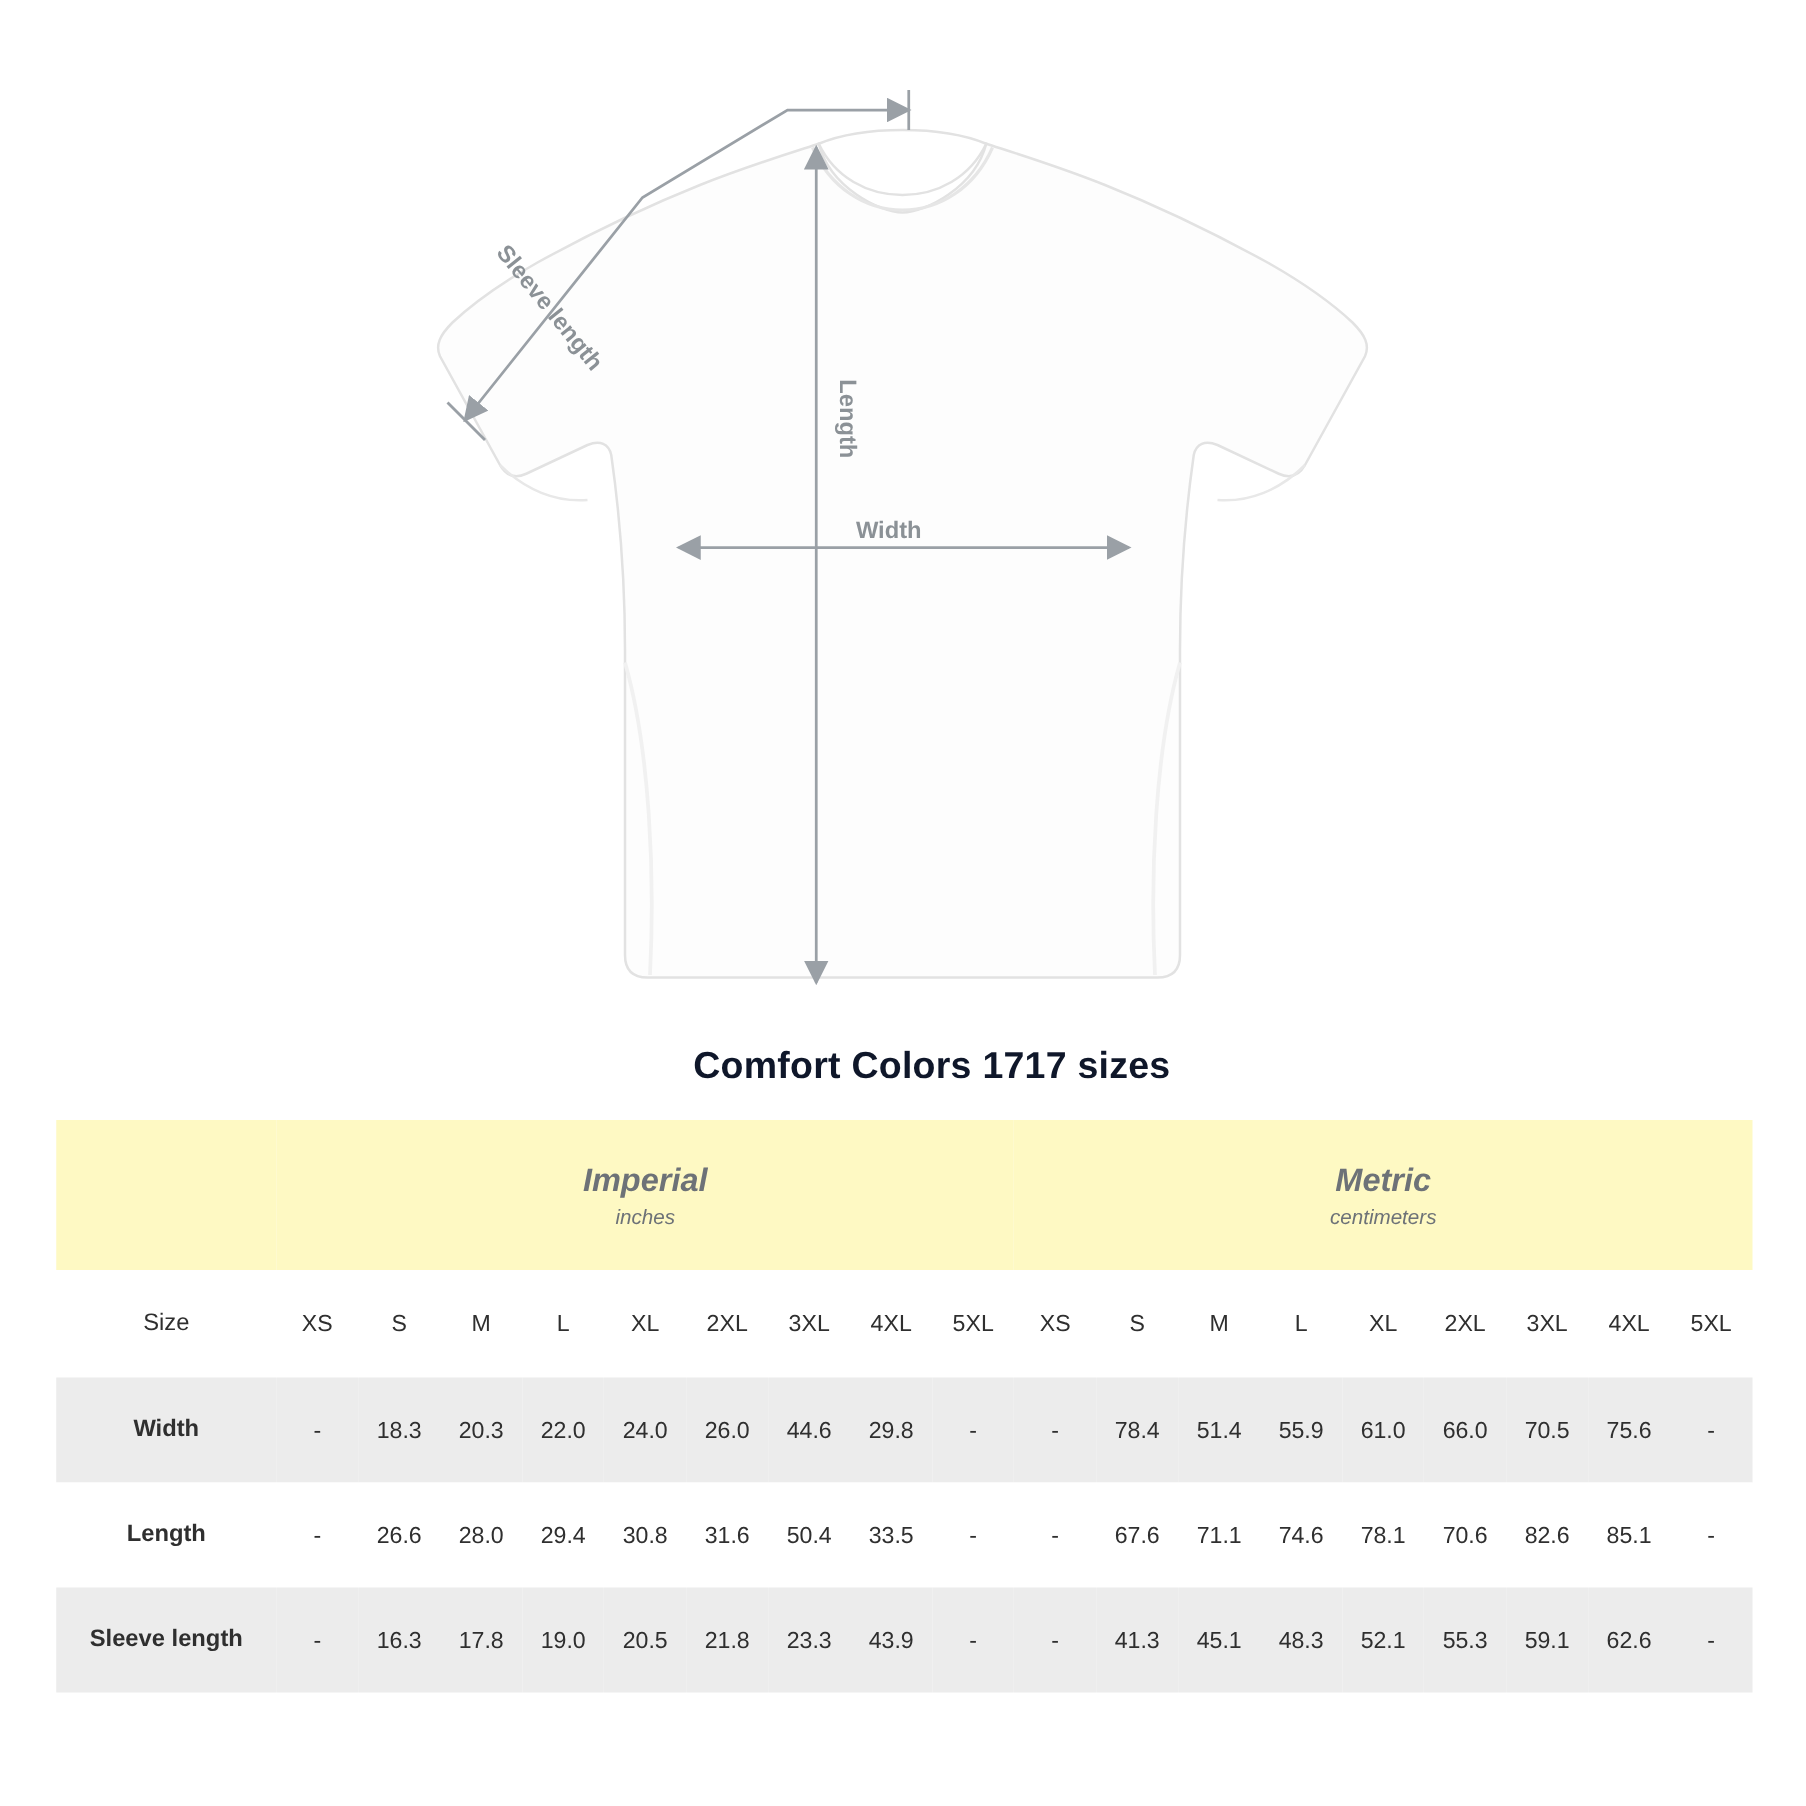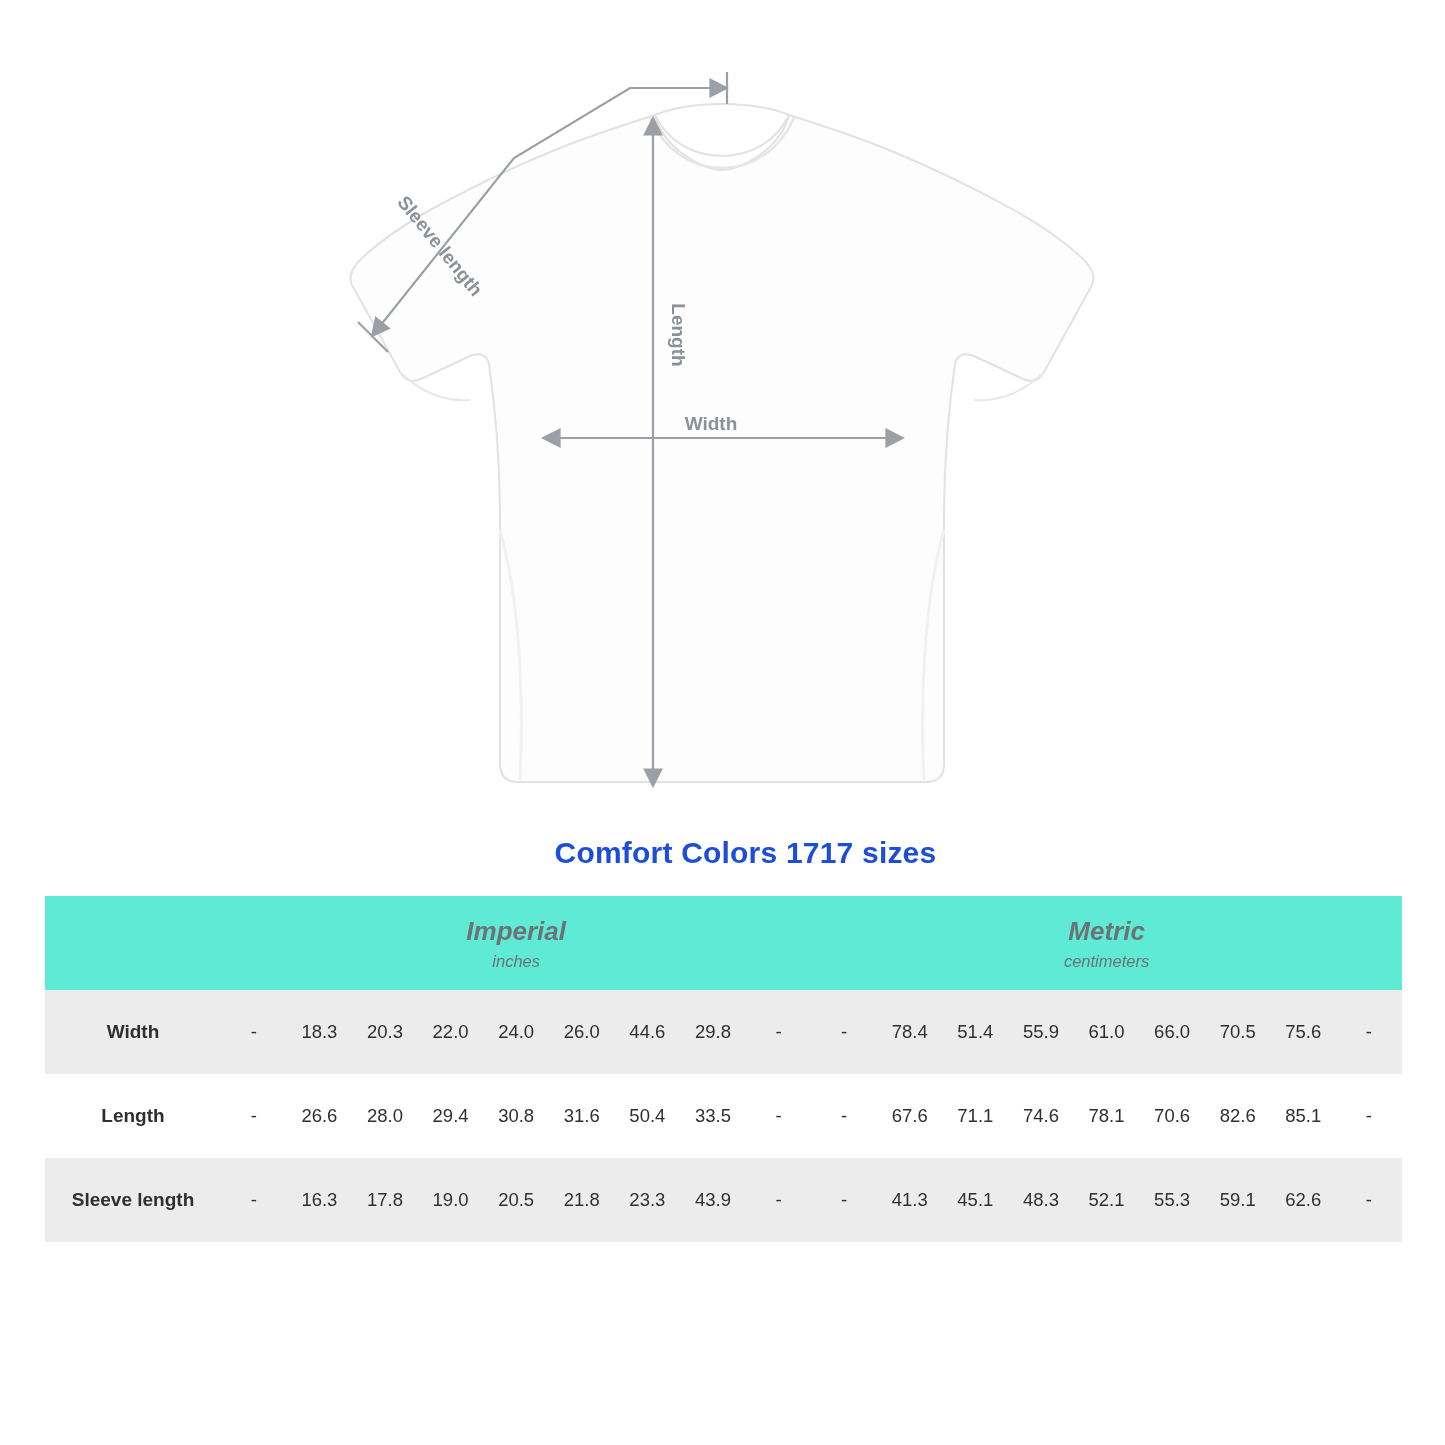--- a/index.html
+++ b/index.html
@@ -33,21 +33,21 @@
   }
 
   
   .heading-block {
     text-align: center;
     margin-top: 6px;
   }
   .chart-title {
     font-size: 30px;
     font-weight: bold;
-    color: #1d4ed8;
+    color: #0f172a;
     letter-spacing: 0.2px;
     padding-left: 46px;
   }
   .chart-note {
     font-size: 17.5px;
     font-style: italic;
     color: #4a4a4a;
     margin-top: 16px;
   }
 
@@ -62,22 +62,22 @@
   }
   table.size-table td,
   table.size-table th {
     text-align: center;
     vertical-align: middle;
     font-weight: normal;
     padding: 0;
   }
 
   .unit-row td {
-    height: 94px;
-    background: #5eead4;
+    height: 120px;
+    background: #fef9c3;
   }
   .unit-title {
     font-size: 26px;
     font-style: italic;
     font-weight: bold;
     color: #6d7277;
     line-height: 1.25;
   }
   .unit-sub {
     font-size: 16.5px;
@@ -223,20 +223,41 @@
           <td colspan="9">
             <div class="unit-title">Imperial</div>
             <div class="unit-sub">inches</div>
           </td>
           <td colspan="9">
             <div class="unit-title">Metric</div>
             <div class="unit-sub">centimeters</div>
           </td>
         </tr>
 
+        <tr class="head-row">
+          <td class="label-cell">Size</td>
+          <td>XS</td>
+          <td>S</td>
+          <td>M</td>
+          <td>L</td>
+          <td>XL</td>
+          <td>2XL</td>
+          <td>3XL</td>
+          <td>4XL</td>
+          <td>5XL</td>
+          <td>XS</td>
+          <td>S</td>
+          <td>M</td>
+          <td>L</td>
+          <td>XL</td>
+          <td>2XL</td>
+          <td>3XL</td>
+          <td>4XL</td>
+          <td>5XL</td>
+        </tr>
 
         <tr class="data-row shaded">
           <td class="label-cell">Width</td>
           <td>-</td>
           <td>18.3</td>
           <td>20.3</td>
           <td>22.0</td>
           <td>24.0</td>
           <td>26.0</td>
           <td>44.6</td>

